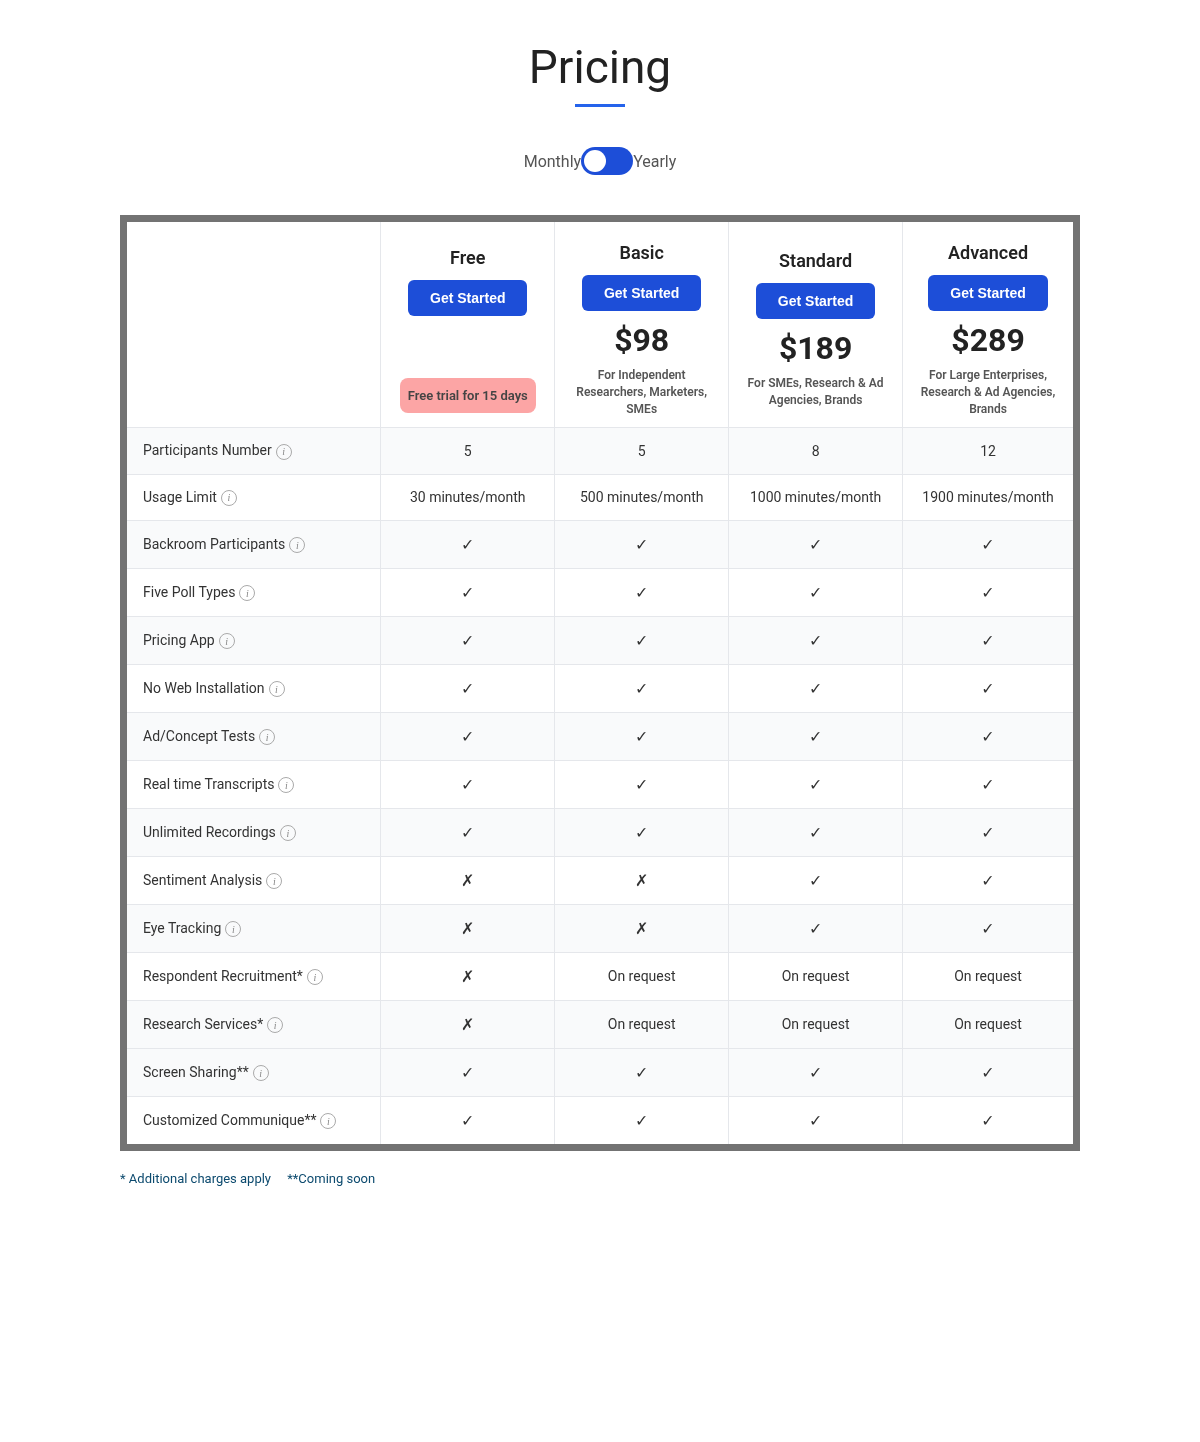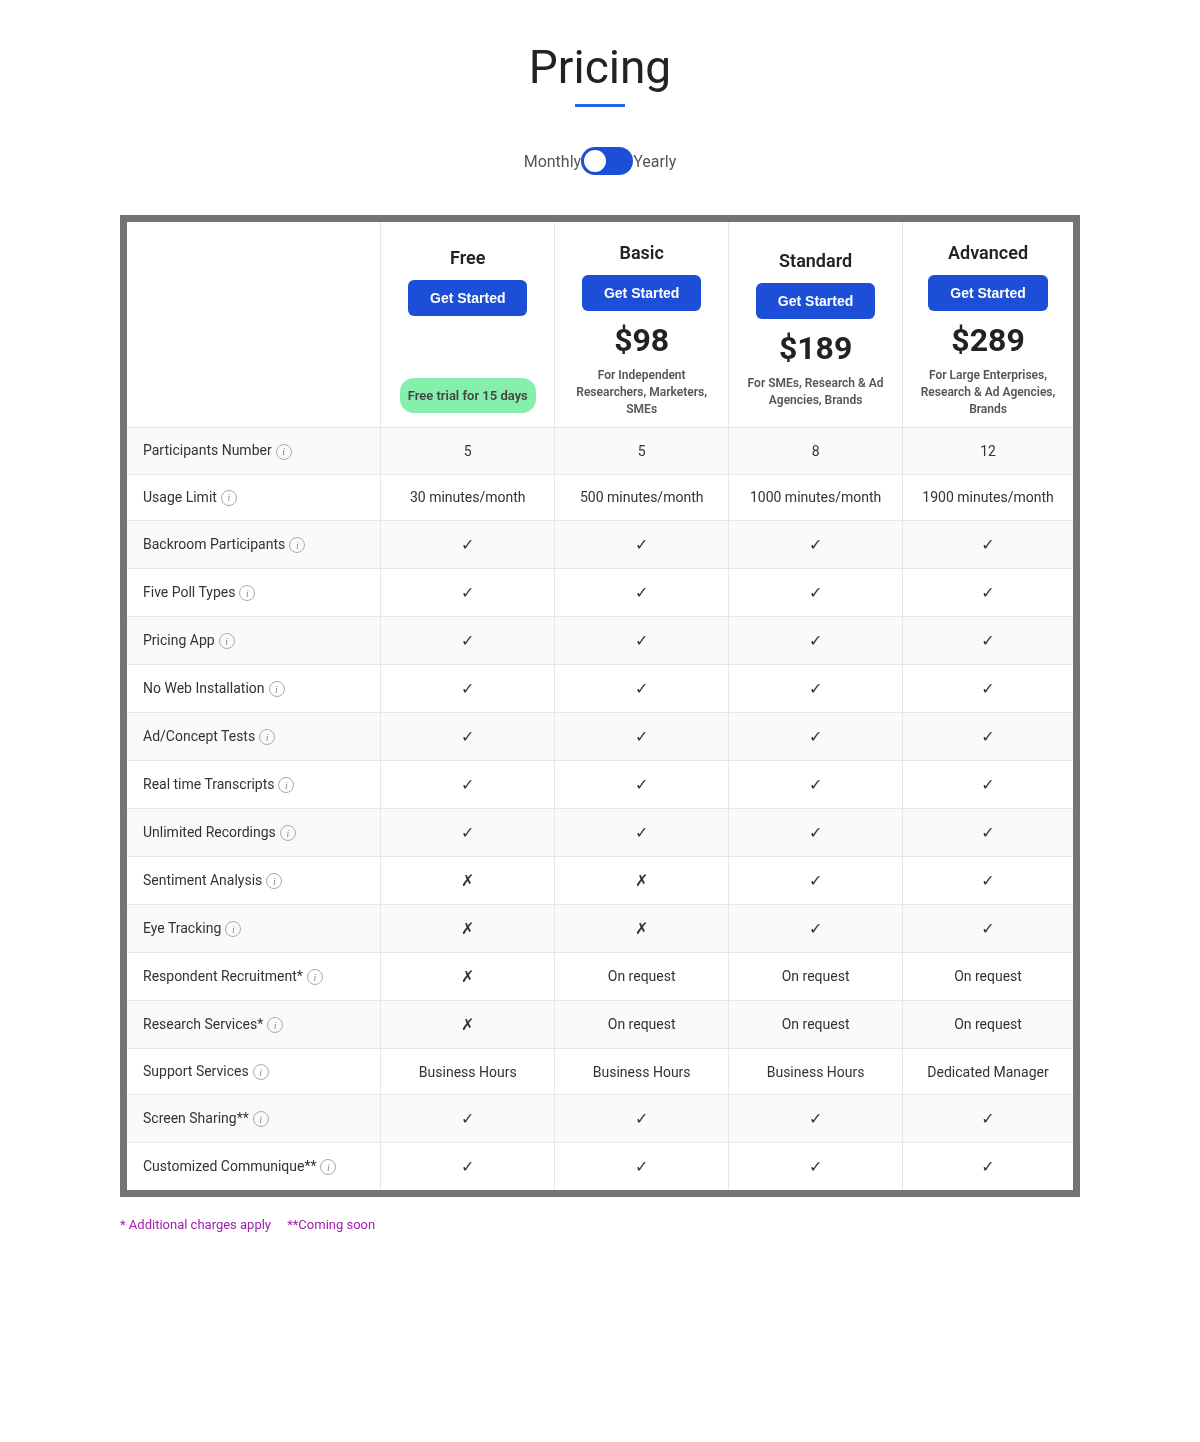--- a/index.html
+++ b/index.html
@@ -98,24 +98,24 @@
       font-size: 32px;
       font-weight: 700;
       color: #222;
     }
     .plan-desc {
       font-size: 12px;
       color: #555;
       line-height: 1.4;
     }
     .free-trial-badge {
-      background: #86efac;
+      background: #fca5a5;
       color: #444;
       padding: 10px 8px;
-      border-radius: 14px;
+      border-radius: 8px;
       font-size: 13px;
       display: inline-block;
     }
     .info-icon {
       display: inline-flex;
       align-items: center;
       justify-content: center;
       width: 16px;
       height: 16px;
       border-radius: 50%;
@@ -128,21 +128,21 @@
       margin-left: 4px;
       vertical-align: middle;
     }
     .check { color: #333; font-size: 16px; }
     .cross { color: #333; font-size: 16px; }
     .header-col { width: 27%; }
     .plan-col { width: 18.25%; }
     .footer-note {
       margin-top: 20px;
       font-size: 13px;
-      color: #a21caf;
+      color: #0c4a6e;
     }
     .row-shaded td { background: #f9fafb; }
     .row-shaded td.feature-label { background: #f9fafb; }
     .row-plain td { background: #fff; }
     .row-plain td.feature-label.alt { background: #fff; }
   </style>
 </head>
 <body>
 
 <div class="page-wrapper">
@@ -275,27 +275,20 @@
           <td>On request</td>
           <td>On request</td>
         </tr>
         <tr class="row-shaded">
           <td class="feature-label"><span>Research Services*</span><span class="info-icon">i</span></td>
           <td><span class="cross">✗</span></td>
           <td>On request</td>
           <td>On request</td>
           <td>On request</td>
         </tr>
-        <tr class="row-plain">
-          <td class="feature-label alt"><span>Support Services</span><span class="info-icon">i</span></td>
-          <td>Business Hours</td>
-          <td>Business Hours</td>
-          <td>Business Hours</td>
-          <td>Dedicated Manager</td>
-        </tr>
         <tr class="row-shaded">
           <td class="feature-label"><span>Screen Sharing**</span><span class="info-icon">i</span></td>
           <td><span class="check">✓</span></td>
           <td><span class="check">✓</span></td>
           <td><span class="check">✓</span></td>
           <td><span class="check">✓</span></td>
         </tr>
         <tr class="row-plain">
           <td class="feature-label alt"><span>Customized Communique**</span><span class="info-icon">i</span></td>
           <td><span class="check">✓</span></td>

